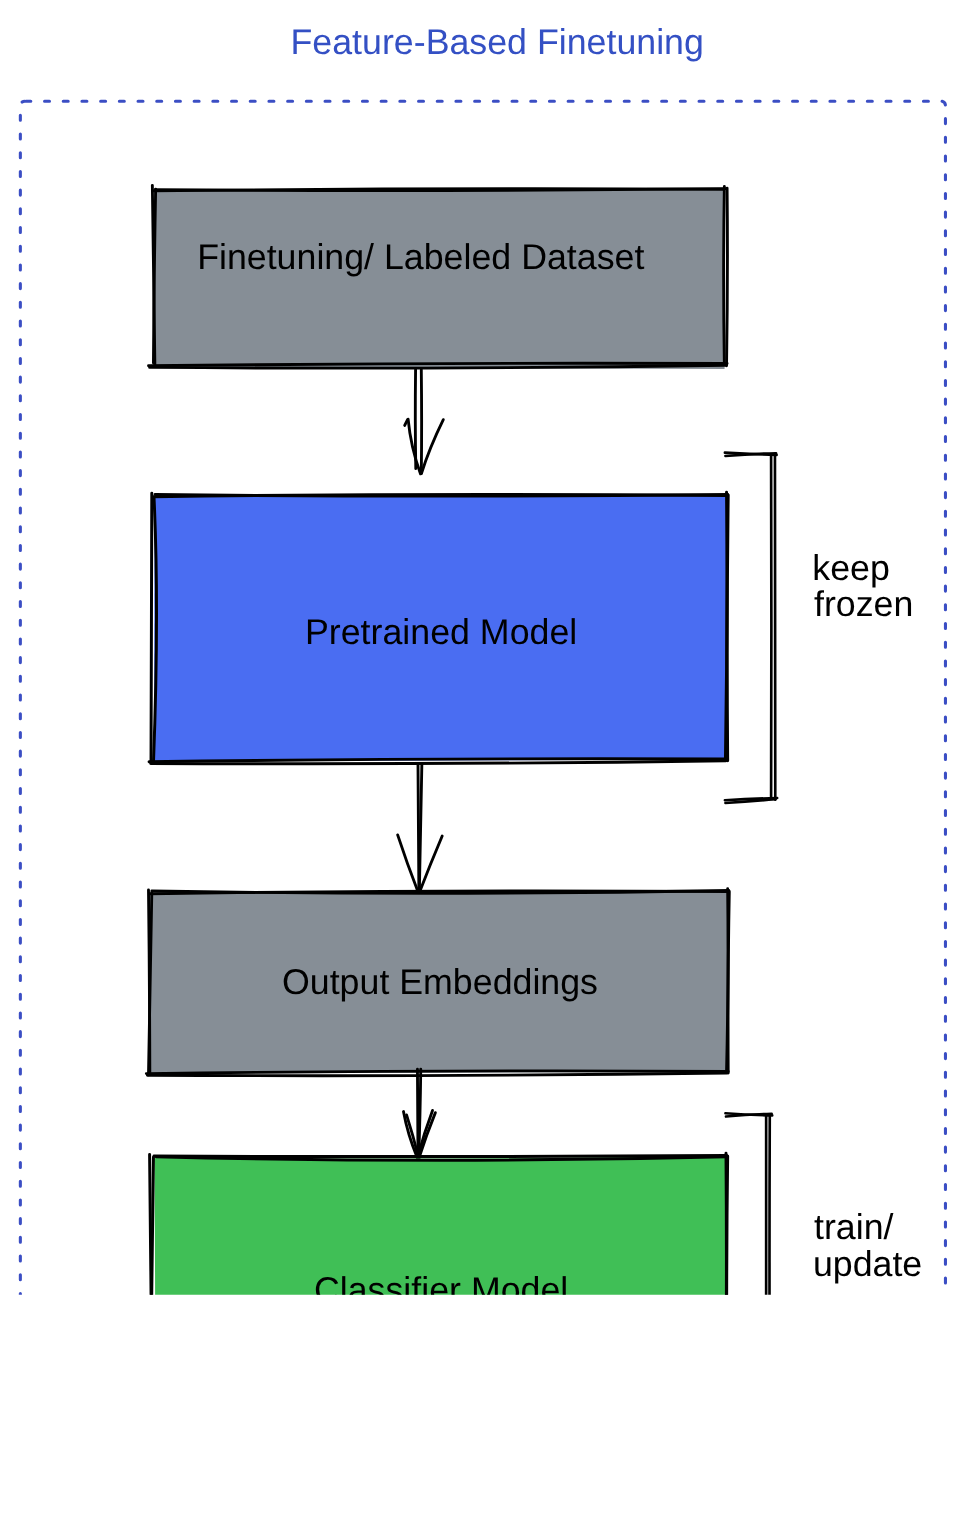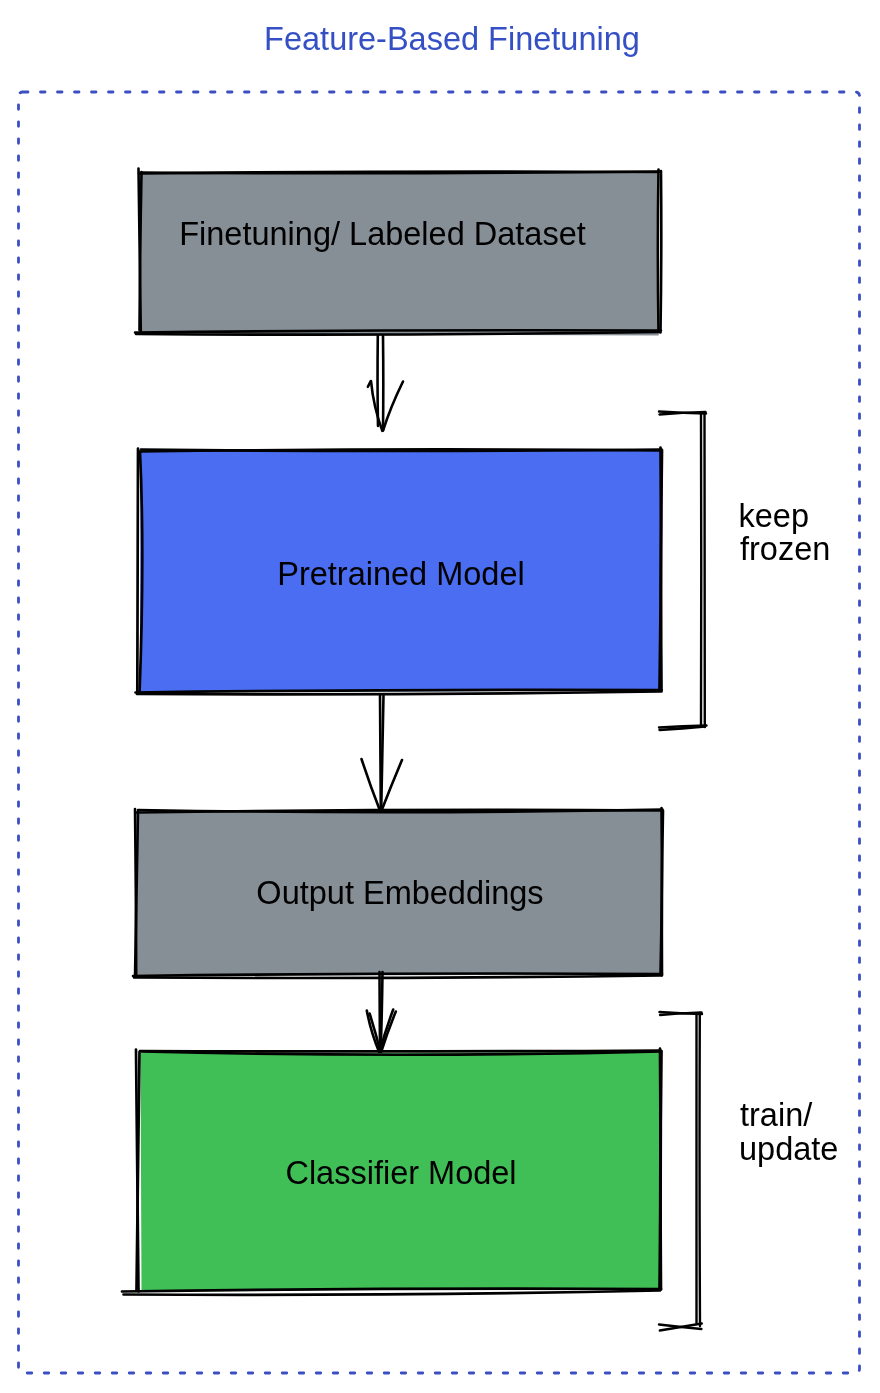--- a/index.html
+++ b/index.html
@@ -1,16 +1,16 @@
 <!DOCTYPE html>
 <html><head>
 <meta charset="utf-8">
 <style>
   html,body{margin:0;padding:0;background:#ffffff;}
-  #canvas{position:relative;width:880px;height:1393px;overflow:hidden;}
+  #canvas{position:relative;width:880px;height:1177px;overflow:hidden;}
   svg{position:absolute;left:0;top:0;}
   text{font-family:"Liberation Sans",sans-serif;}
 </style>
 </head>
 <body>
 <div id="canvas">
 <svg width="880" height="1393" viewBox="0 0 880 1393">
 
   <rect x="18.5" y="92" width="841" height="1281" rx="4" fill="none" stroke="#3b4ec4" stroke-width="2.8" stroke-dasharray="4.5 12.5" stroke-dashoffset="16" stroke-linecap="round"></rect>
 

